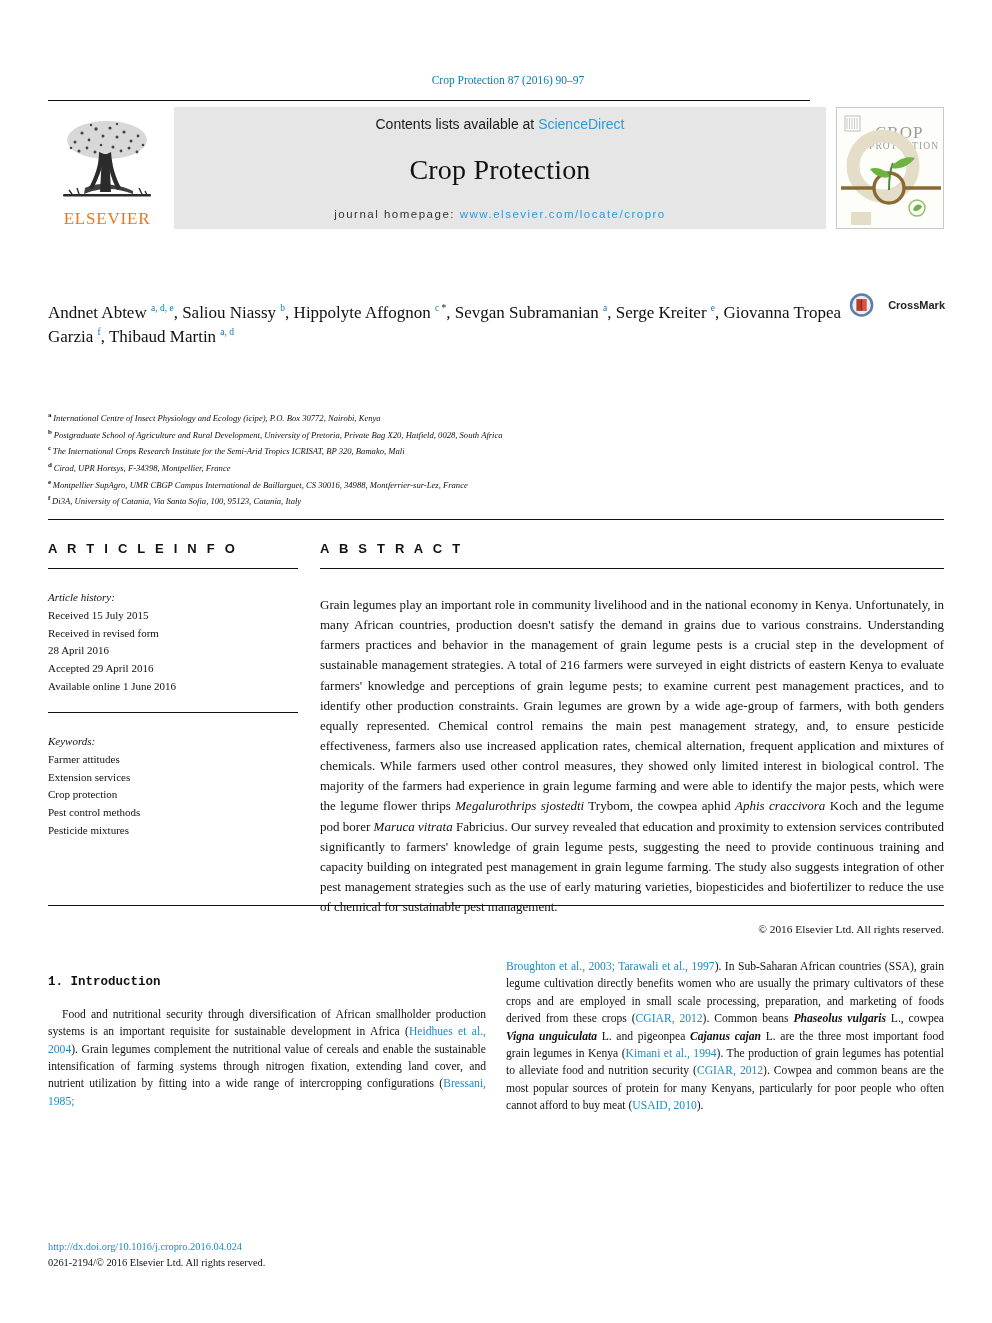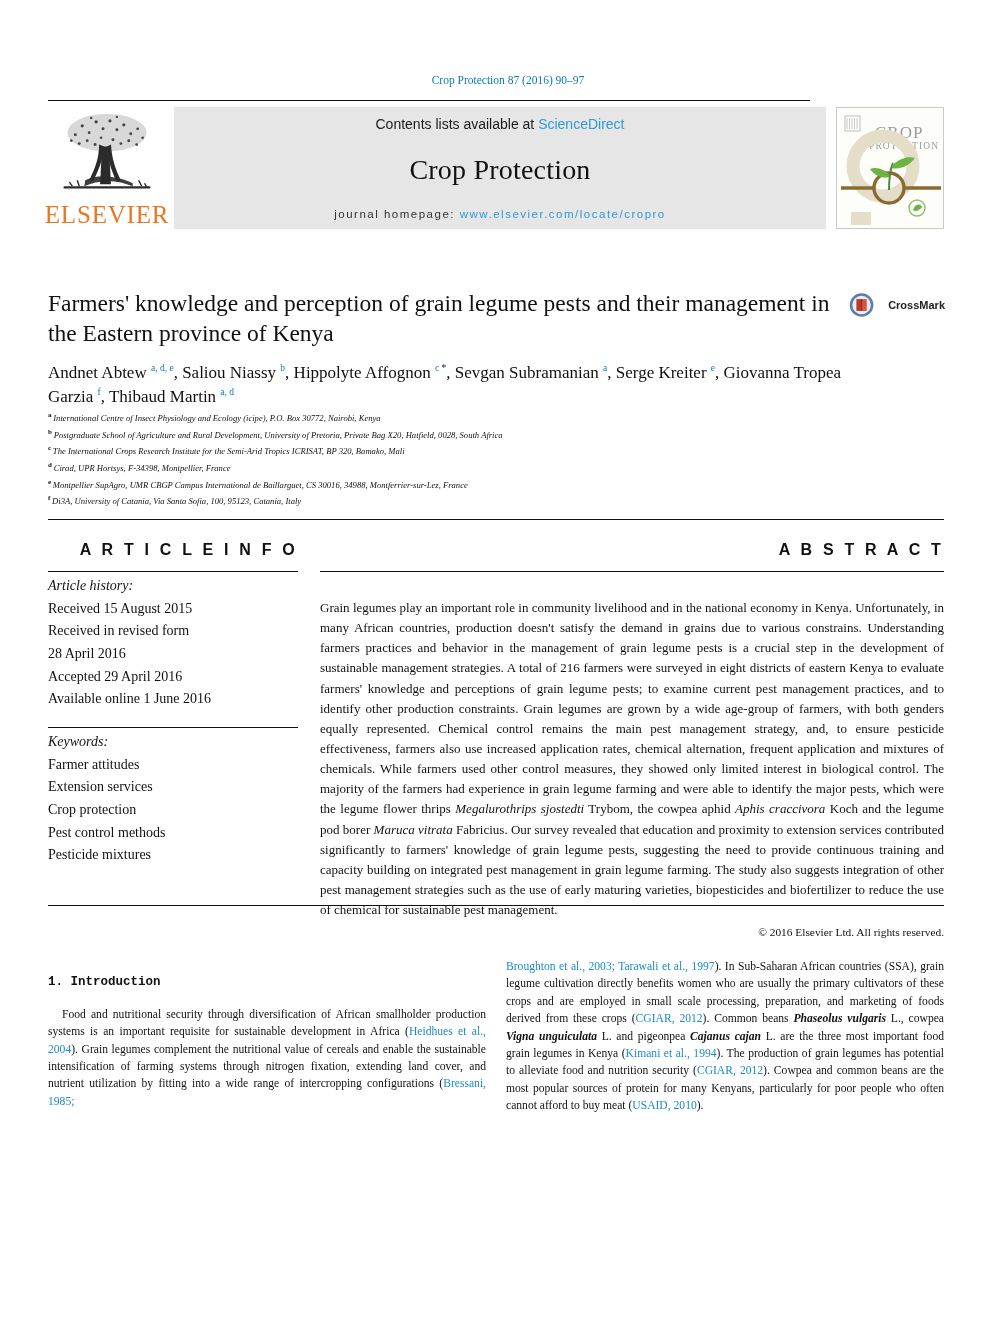--- a/index.html
+++ b/index.html
@@ -22,21 +22,21 @@
   
   .masthead { position:absolute; top:100px; left:48px; width:896px; }
   .rule-top { border-top:1px solid #111; width:762px; }
   .mast-row { display:flex; align-items:stretch; margin-top:6px; height:122px; }
 
   .elsevier { width:118px; flex:0 0 118px; display:flex; flex-direction:column;
               align-items:center; justify-content:flex-end; padding-bottom:2px; }
   .tree-svg { width:104px; height:96px; display:block; }
   .elsevier-word {
     font-family:"Liberation Serif", serif;
-    font-size:25px; letter-spacing:0.8px; color:#E87722; line-height:1;
+    font-size:17px; letter-spacing:0.8px; color:#E87722; line-height:1;
   }
 
   .centerbox {
     flex:1; background:#e6e6e6; margin-left:8px; margin-right:10px;
     display:flex; flex-direction:column; align-items:center; justify-content:space-between;
     padding:9px 0 9px 0; box-sizing:border-box;
   }
   .contents-line { font-family:"Liberation Sans", sans-serif; font-size:14px; color:#1a1a1a; }
   .contents-line a { color:#2e9bd6; text-decoration:none; }
   .journal-name { font-family:"Liberation Serif", serif; font-size:28px; color:#111; letter-spacing:0.2px; }
@@ -59,25 +59,25 @@
   .cm-text { font-family:"Liberation Sans", sans-serif; font-weight:bold; font-size:11px; color:#222; }
 
   .affils { position:absolute; top:409px; left:48px; width:880px;
             font-style:italic; font-size:8.6px; line-height:1.72; color:#111; }
   .affils div sup { font-style:normal; font-weight:bold; font-size:7px; }
 
   
   .rule-mid { position:absolute; top:519px; left:48px; width:896px; border-top:1px solid #111; }
 
   .sec-head { font-family:"Liberation Sans", sans-serif; font-weight:bold;
-              font-size:16px; letter-spacing:3.2px; color:#111;text-align:right; }
+              font-size:13px; letter-spacing:3.2px; color:#111; }
 
   .infocol { position:absolute; top:541px; left:48px; width:250px; }
   .info-rule { border-top:1.6px solid #111; margin-top:12px; }
-  .info-body { font-size:14px; line-height:1.62; margin-top:3px; }
+  .info-body { font-size:11px; line-height:1.62; margin-top:20px; }
   .info-body .lbl { font-style:italic; }
   .kw-rule { border-top:1.6px solid #111; margin-top:16px; }
 
   .abscol { position:absolute; top:541px; left:320px; width:624px; }
   .abs-rule { border-top:1.6px solid #111; margin-top:12px; }
   .abs-body { font-size:13px; line-height:1.55; text-align:justify; margin-top:26px; color:#111; }
   .abs-body i { font-style:italic; }
   .copyright { text-align:right; font-size:11.4px; margin-top:6px; }
 
   .rule-bot { position:absolute; top:905px; left:48px; width:896px; border-top:1px solid #111; }
@@ -190,21 +190,20 @@
             <circle cx="0" cy="0" r="8" fill="none" stroke="#8bbf6a" stroke-width="1.4"></circle>
             <path d="M-4 2 C-2 -4, 3 -5, 5 -1 C2 3, -2 4, -4 2 Z" fill="#6cb33f"></path>
           </g>
         </svg>
       </div>
 
     </div>
   </div>
 
   <div class="titleblock">
-    <h1 class="paper-title">Farmers' knowledge and perception of grain legume pests and their management in the Eastern province of Kenya</h1>
     <div class="authors"><span>Andnet Abtew <sup>a, d, e</sup></span>, <span>Saliou Niassy <sup>b</sup></span>, <span>Hippolyte Affognon <sup>c</sup><sup class="star"> *</sup></span>, <span>Sevgan Subramanian <sup>a</sup></span>, <span>Serge Kreiter <sup>e</sup></span>, <span>Giovanna Tropea Garzia <sup>f</sup></span>, <span>Thibaud Martin <sup>a, d</sup></span></div>
   </div>
 
   <div class="crossmark">
     <div class="cm-badge">
       <svg width="34" height="34" viewBox="0 0 34 34">
         <circle cx="17" cy="17" r="16" fill="#5b7fa6"></circle>
         <circle cx="17" cy="17" r="12.5" fill="#e9eef3"></circle>
         <path d="M10 9 h7 v16 h-7 z" fill="#b93c2b"></path>
         <path d="M17 9 h7 v16 h-7 z" fill="#d9543f"></path>
@@ -224,21 +223,21 @@
     </div>
 
   <div class="rule-mid"></div>
 
   <div class="infocol">
     <div class="sec-head">A R T I C L E   I N F O</div>
     <div class="info-rule"></div>
     <div class="info-body">
       <div class="lbl">Article history:</div>
       <div id="history-items">
-          <div>Received 15 August 2015</div>
+          <div>Received 15 July 2015</div>
           <div>Received in revised form</div>
           <div>28 April 2016</div>
           <div>Accepted 29 April 2016</div>
           <div>Available online 1 June 2016</div>
         </div>
     </div>
     <div class="kw-rule"></div>
     <div class="info-body">
       <div class="lbl">Keywords:</div>
       <div id="keyword-items">
@@ -263,14 +262,18 @@
   <div class="col col-left">
     <h2 class="sec-title">1. Introduction</h2>
     <p id="intro-left">Food and nutritional security through diversification of African smallholder production systems is an important requisite for sustainable development in Africa (<a class="cite" href="#">Heidhues et al., 2004</a>). Grain legumes complement the nutritional value of cereals and enable the sustainable intensification of farming systems through nitrogen fixation, extending land cover, and nutrient utilization by fitting into a wide range of intercropping configurations (<a class="cite" href="#">Bressani, 1985;</a></p>
   </div>
 
   <div class="col col-right">
     <p style="text-indent:0" id="intro-right"><a class="cite" href="#">Broughton et al., 2003; Tarawali et al., 1997</a>). In Sub-Saharan African countries (SSA), grain legume cultivation directly benefits women who are usually the primary cultivators of these crops and are employed in small scale processing, preparation, and marketing of foods derived from these crops (<a class="cite" href="#">CGIAR, 2012</a>). Common beans <i>Phaseolus vulgaris</i> L., cowpea <i>Vigna unguiculata</i> L. and pigeonpea <i>Cajanus cajan</i> L. are the three most important food grain legumes in Kenya (<a class="cite" href="#">Kimani et al., 1994</a>). The production of grain legumes has potential to alleviate food and nutrition security (<a class="cite" href="#">CGIAR, 2012</a>). Cowpea and common beans are the most popular sources of protein for many Kenyans, particularly for poor people who often cannot afford to buy meat (<a class="cite" href="#">USAID, 2010</a>).</p>
   </div>
 
 
+  <div class="doiblock">
+    <div><a class="doi" href="#">http://dx.doi.org/10.1016/j.cropro.2016.04.024</a></div>
+    <div>0261-2194/© 2016 Elsevier Ltd. All rights reserved.</div>
+  </div>
 
 </div>
 
 </body></html>

